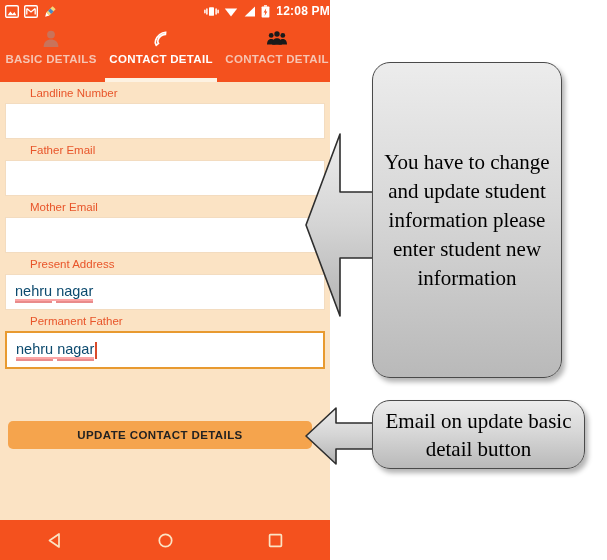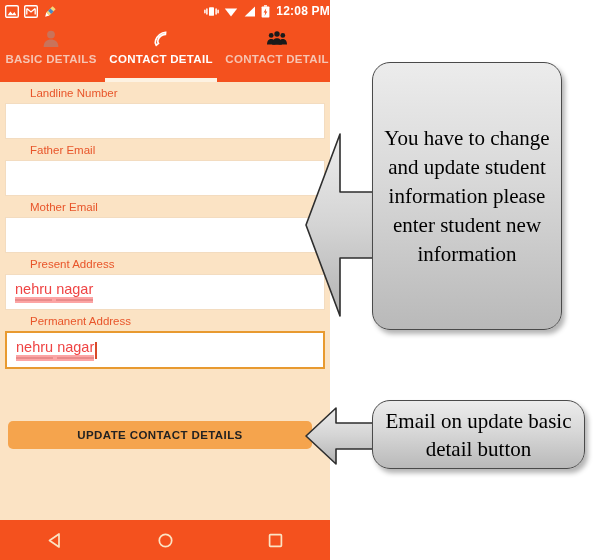--- a/index.html
+++ b/index.html
@@ -114,22 +114,22 @@
     align-items: center;
     padding-left: 9px;
     position: relative;
   }
   .field-input.focused {
     border: 2px solid #e89a30;
     height: 38px;
   }
   .input-text {
     font-size: 14.5px;
-    color: #ef4444;
-    border-bottom: 6px solid #fca5a5;
+    color: #0c4a6e;
+    border-bottom: 2px solid #fca5a5;
     padding-bottom: 0px;
     position: relative;
     white-space: nowrap;
   }
   .word {
     position: relative;
     display: inline-block;
   }
   .word::after {
     content: "";
@@ -191,21 +191,21 @@
     align-items: center;
     justify-content: center;
     text-align: center;
     color: #000000;
     font-family: "Liberation Serif", serif;
   }
   #callout-1 {
     left: 372px;
     top: 62px;
     width: 190px;
-    height: 268px;
+    height: 316px;
     font-size: 21px;
     line-height: 29px;
   }
   #callout-1 .callout-text { padding: 0 8px; }
   #callout-2 {
     left: 372px;
     top: 400px;
     width: 213px;
     height: 69px;
     font-size: 21px;
@@ -312,21 +312,21 @@
     </div>
 
     <div>
       <div class="field-label">Present Address</div>
       <div class="field-input">
         <span class="input-text"><span class="word">nehru</span> <span class="word">nagar</span></span>
       </div>
     </div>
 
     <div>
-      <div class="field-label">Permanent Address</div>
+      <div class="field-label">Permanent Father</div>
       <div class="field-input focused">
         <span class="input-text"><span class="word">nehru</span> <span class="word">nagar</span></span>
           <span class="caret"></span>
       </div>
     </div>
 
     <button id="update-btn">UPDATE CONTACT DETAILS</button>
   </div>
 
   <div id="nav-bar">

